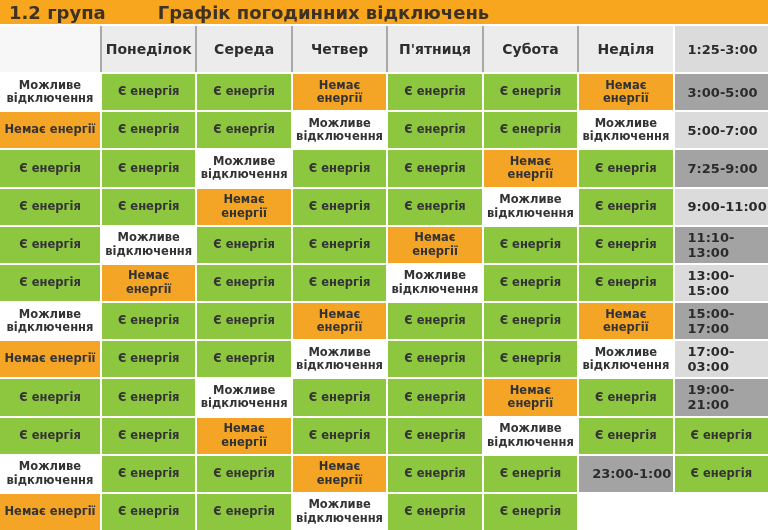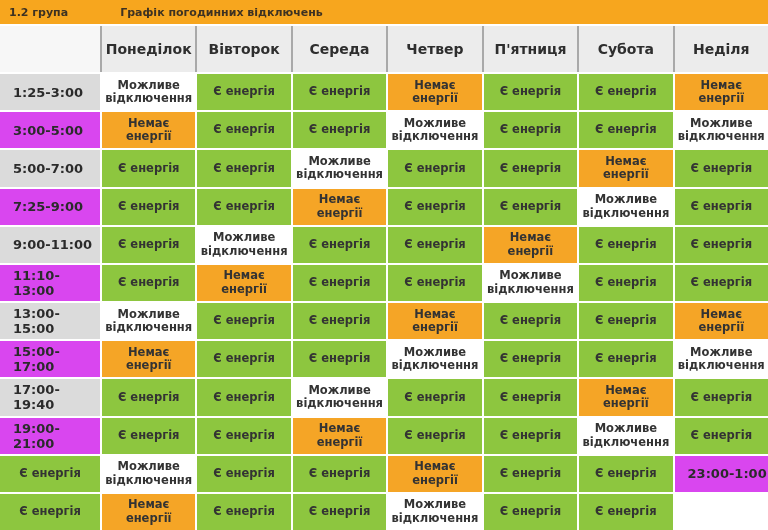--- a/index.html
+++ b/index.html
@@ -11,21 +11,21 @@
     overflow: hidden;
   }
   .page { width: 768px; height: 530px; background: #ffffff; }
 
   
   .topbar {
     height: 24px;
     background: #f7a61e;
     display: flex;
     align-items: center;
-    font-size: 11px;
+    font-size: 18px;
     font-weight: bold;
     color: #3e3222;
   }
   .topbar .group { padding-left: 9px; }
   .topbar .title { padding-left: 52px; }
 
   
   .grid {
     margin-top: 2px;
     height: 504px;
@@ -51,21 +51,21 @@
 
   .time-cell {
     display: flex;
     align-items: center;
     padding-left: 13px;
     font-size: 13px;
     font-weight: bold;
     color: #2b2b2b;
   }
   .time-odd  { background: #dbdbdb; }
-  .time-even { background: #d946ef; }
+  .time-even { background: #a3a3a3; }
 
   .status-cell {
     display: flex;
     align-items: center;
     justify-content: center;
     text-align: center;
     font-size: 11.5px;
     font-weight: bold;
     line-height: 1.18;
     color: #333333;
@@ -79,21 +79,20 @@
 
   <div class="topbar" style="background: rgb(247, 166, 30);">
     <span class="group">1.2 група</span>
     <span class="title">Графік погодинних відключень</span>
   </div>
 
   <div class="grid">
     <div class="corner"></div>
 
   <div class="day-header">Понеділок</div>
-      <div class="day-header">Вівторок</div>
       <div class="day-header">Середа</div>
       <div class="day-header">Четвер</div>
       <div class="day-header">П'ятниця</div>
       <div class="day-header">Субота</div>
       <div class="day-header">Неділя</div>
       <div class="time-cell time-odd">1:25-3:00</div>
       <div class="status-cell" style="background: rgb(255, 255, 255);">Можливе відключення</div>
       <div class="status-cell" style="background: rgb(141, 198, 63);">Є енергія</div>
       <div class="status-cell" style="background: rgb(141, 198, 63);">Є енергія</div>
       <div class="status-cell" style="background: rgb(245, 165, 38);">Немає енергії</div>
@@ -149,21 +148,21 @@
       <div class="status-cell" style="background: rgb(141, 198, 63);">Є енергія</div>
       <div class="status-cell" style="background: rgb(245, 165, 38);">Немає енергії</div>
       <div class="time-cell time-even">15:00-17:00</div>
       <div class="status-cell" style="background: rgb(245, 165, 38);">Немає енергії</div>
       <div class="status-cell" style="background: rgb(141, 198, 63);">Є енергія</div>
       <div class="status-cell" style="background: rgb(141, 198, 63);">Є енергія</div>
       <div class="status-cell" style="background: rgb(255, 255, 255);">Можливе відключення</div>
       <div class="status-cell" style="background: rgb(141, 198, 63);">Є енергія</div>
       <div class="status-cell" style="background: rgb(141, 198, 63);">Є енергія</div>
       <div class="status-cell" style="background: rgb(255, 255, 255);">Можливе відключення</div>
-      <div class="time-cell time-odd">17:00-19:40</div>
+      <div class="time-cell time-odd">17:00-03:00</div>
       <div class="status-cell" style="background: rgb(141, 198, 63);">Є енергія</div>
       <div class="status-cell" style="background: rgb(141, 198, 63);">Є енергія</div>
       <div class="status-cell" style="background: rgb(255, 255, 255);">Можливе відключення</div>
       <div class="status-cell" style="background: rgb(141, 198, 63);">Є енергія</div>
       <div class="status-cell" style="background: rgb(141, 198, 63);">Є енергія</div>
       <div class="status-cell" style="background: rgb(245, 165, 38);">Немає енергії</div>
       <div class="status-cell" style="background: rgb(141, 198, 63);">Є енергія</div>
       <div class="time-cell time-even">19:00-21:00</div>
       <div class="status-cell" style="background: rgb(141, 198, 63);">Є енергія</div>
       <div class="status-cell" style="background: rgb(141, 198, 63);">Є енергія</div>

